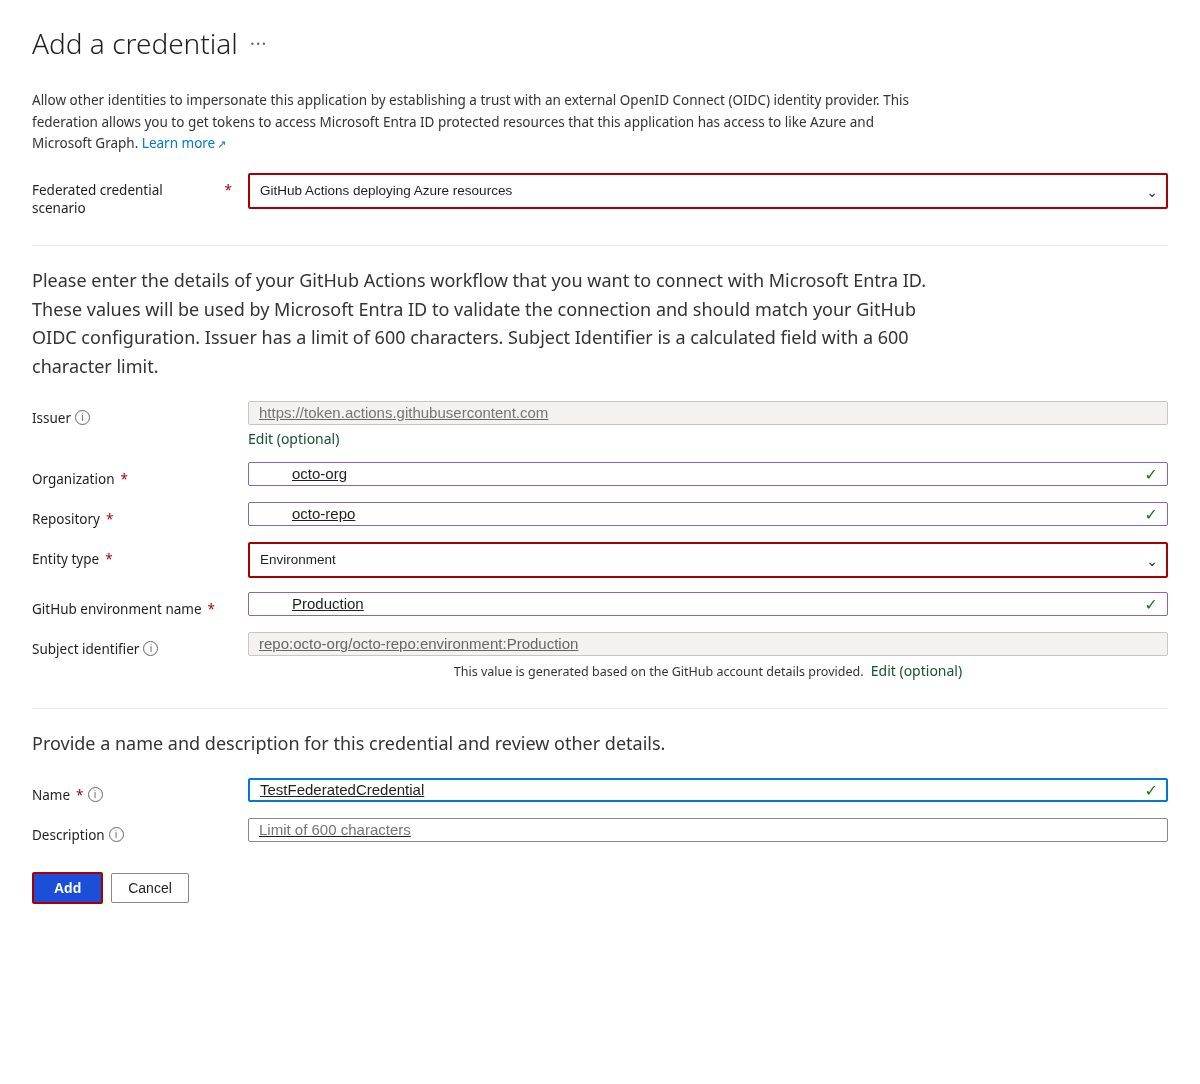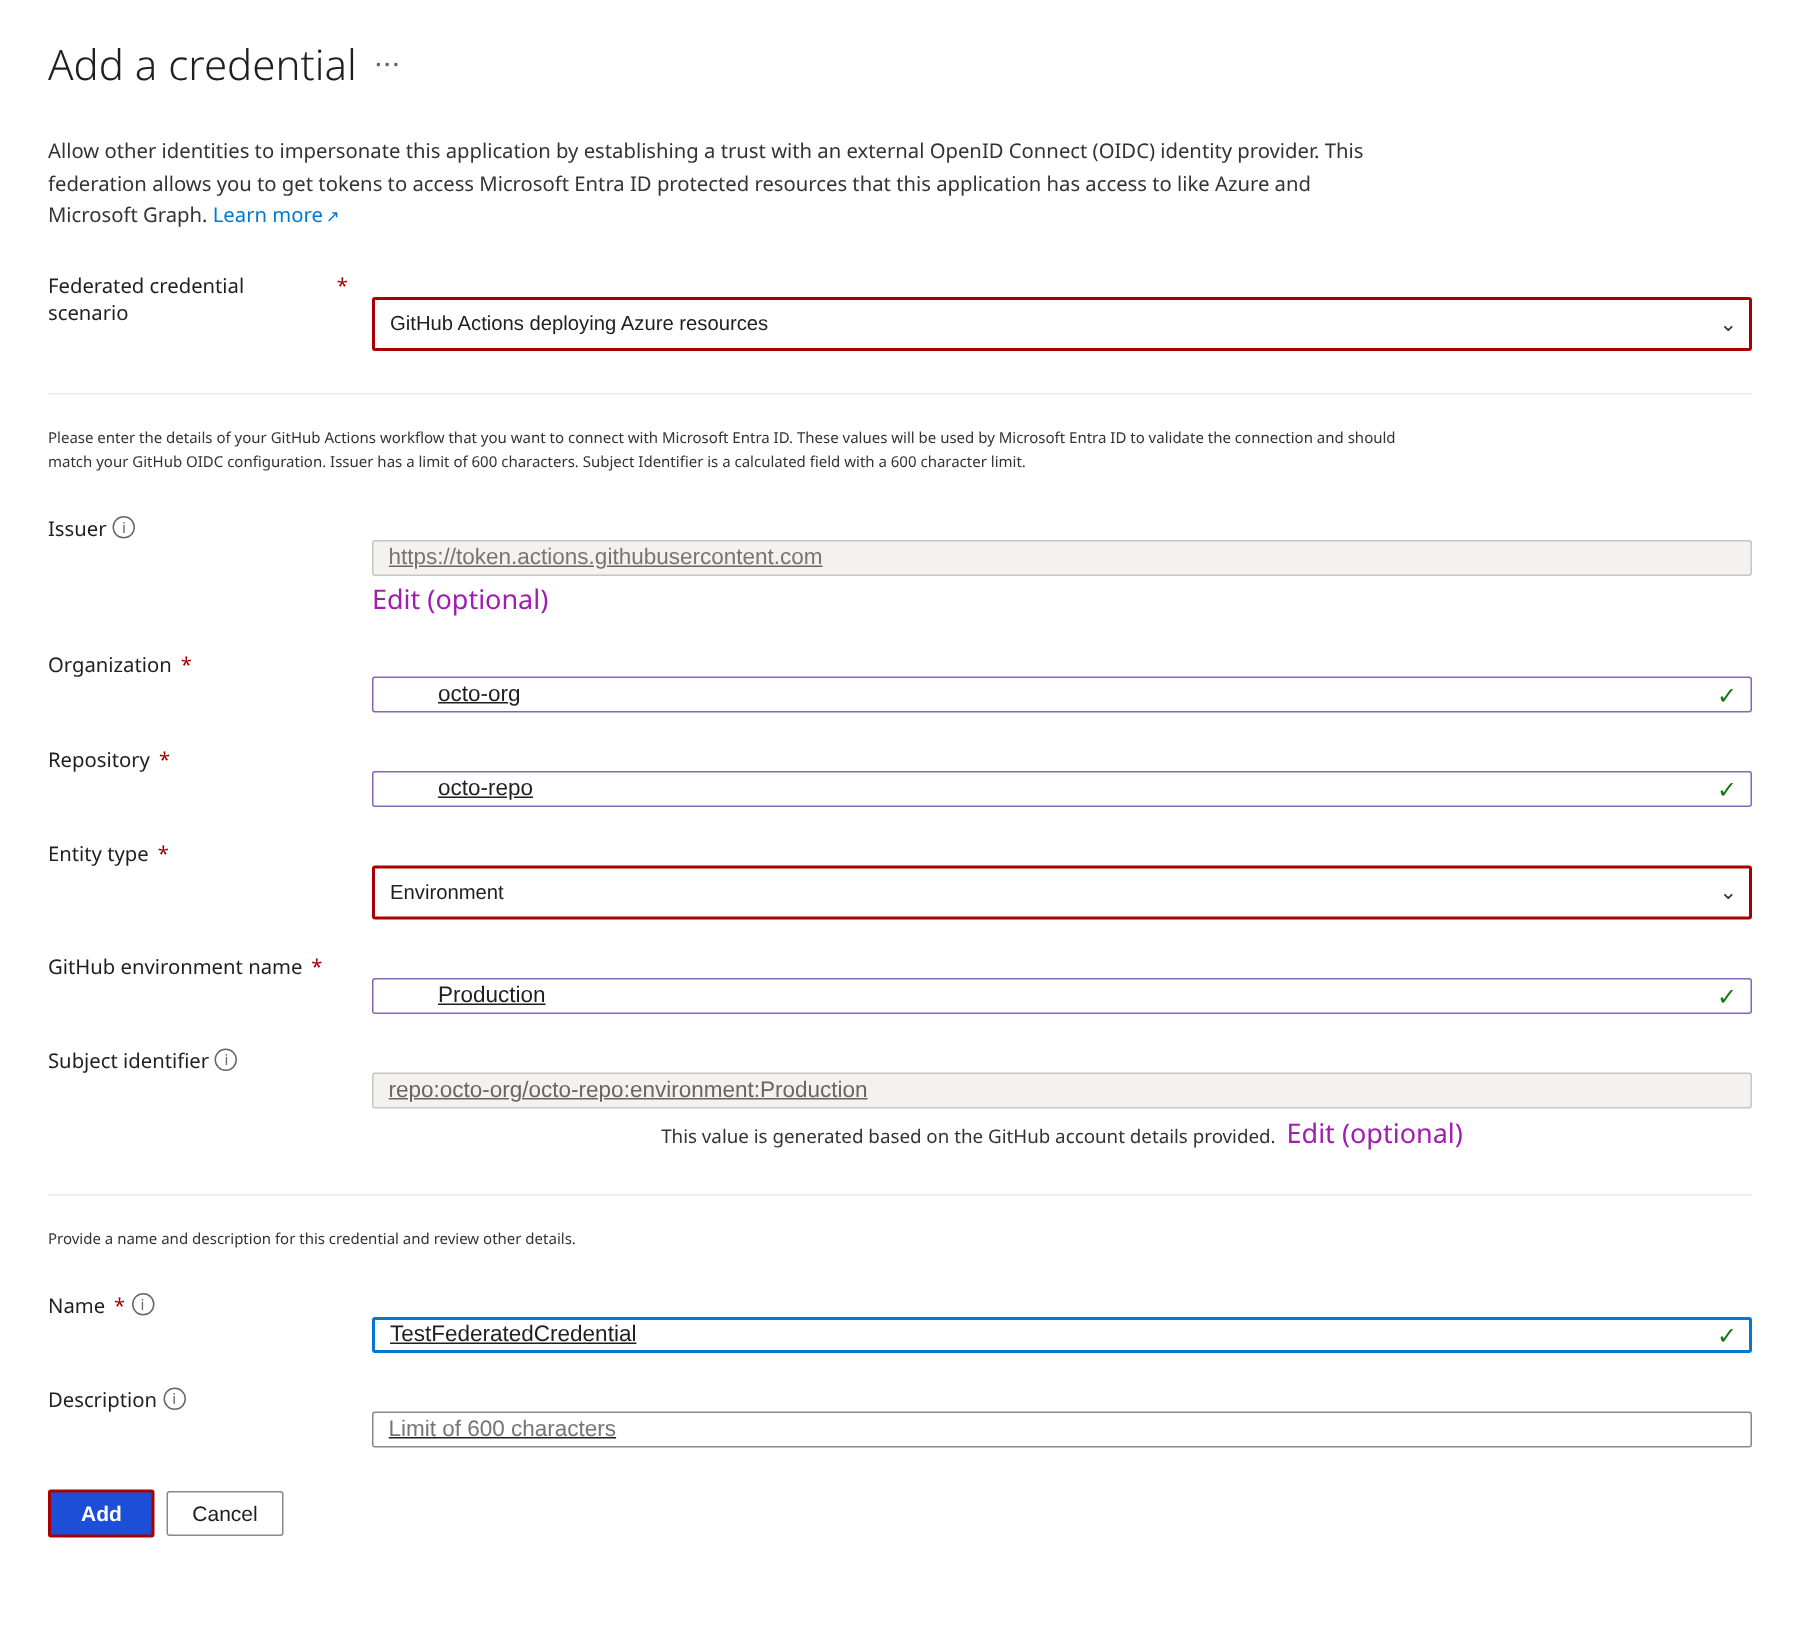--- a/index.html
+++ b/index.html
@@ -88,21 +88,20 @@
       border-radius: 50%;
       font-size: 10px;
       color: #666;
       cursor: pointer;
       margin-top: 1px;
       flex-shrink: 0;
     }
 
     .form-control-wrapper {
       flex: 1;
-      margin-top: 25px;
     }
 
     .form-input {
       width: 100%;
       height: 24px;
       padding: 4px 10px;
       font-size: 15px;
       border: 1px solid #8a8886;
       border-radius: 2px;
       outline: none;
@@ -151,22 +150,22 @@
       position: absolute;
       right: 10px;
       top: 50%;
       transform: translateY(-50%);
       color: #333;
       font-size: 14px;
       pointer-events: none;
     }
 
     .edit-optional-link {
-      color: #a21caf;
-      font-size: 18px;
+      color: #14532d;
+      font-size: 14px;
       text-decoration: none;
       display: inline-block;
       margin-top: 4px;
       cursor: pointer;
     }
 
     .select-wrapper {
       position: relative;
     }
 
@@ -185,21 +184,21 @@
     }
 
     .section-heading {
       font-size: 16px;
       font-weight: 600;
       color: #1f1f1f;
       margin-bottom: 8px;
     }
 
     .section-desc {
-      font-size: 10px;
+      font-size: 18px;
       color: #333;
       line-height: 1.6;
       margin-bottom: 20px;
       max-width: 900px;
     }
 
     .generated-text {
       font-size: 12.5px;
       color: #333;
       margin-top: 5px;

